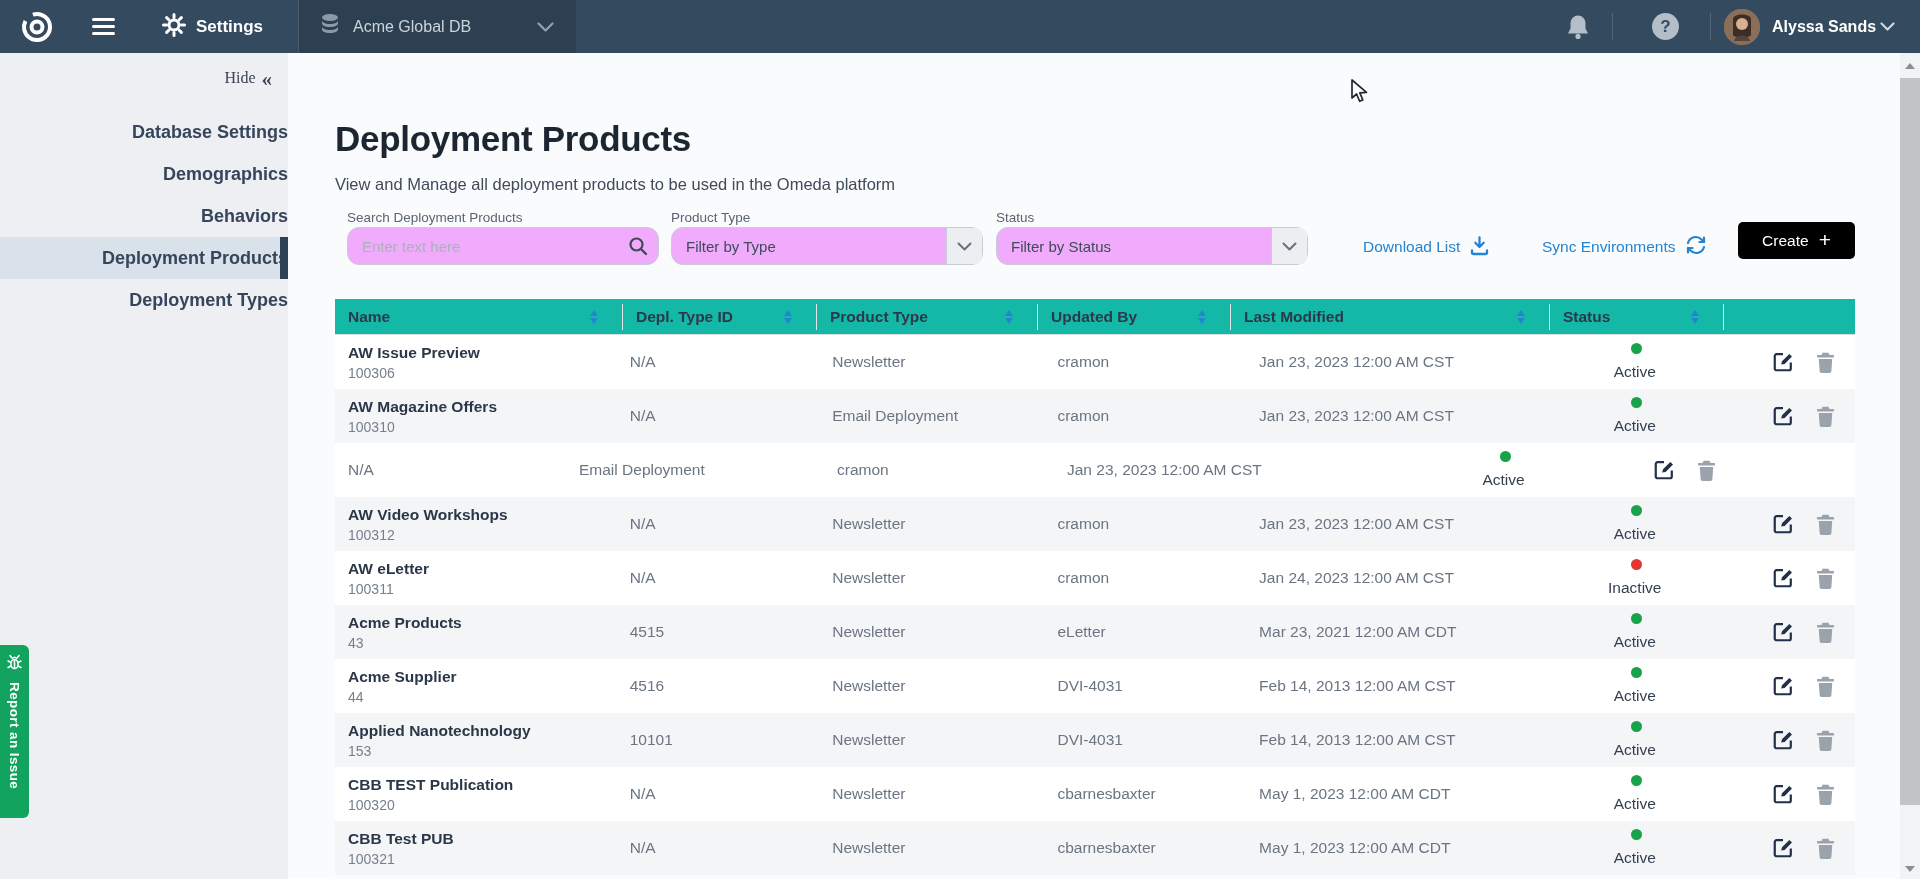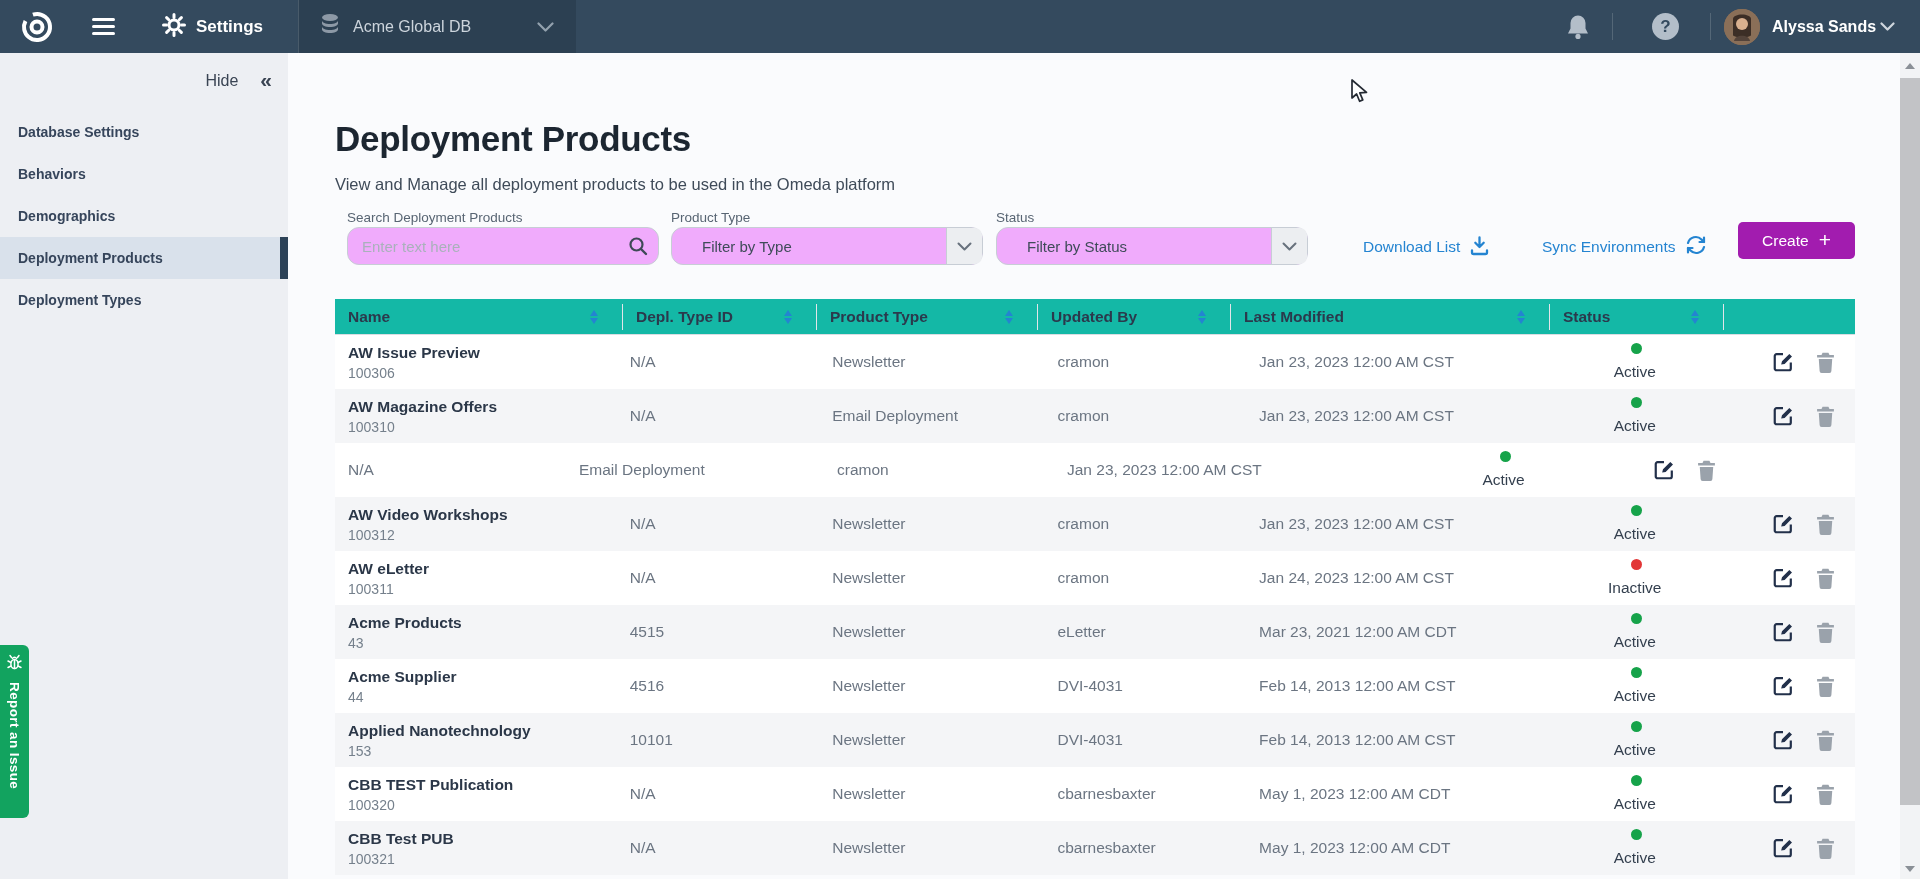--- a/index.html
+++ b/index.html
@@ -24,26 +24,26 @@
   .help { left:1652px; cursor:pointer; }
   .help-circle { width:27px; height:27px; border-radius:50%; background:#b3bec9; color:#344a5e;
                  font-weight:700; font-size:17px; display:flex; align-items:center; justify-content:center; }
   .avatar { left:1724px; cursor:pointer; }
   .avatar-circle { width:36px; height:36px; border-radius:50%; overflow:hidden; background:#8a6f58; }
   .user-name { left:1772px; color:#ffffff; font-size:16px; font-weight:700; cursor:pointer; }
   .user-chevron { left:1880px; cursor:pointer; }
 
   
   .sidebar { position:absolute; left:0; top:53px; width:288px; bottom:0; background:#edeff3; z-index:10; }
-  .hide-row { position:absolute; top:16px; right:16px; display:flex; align-items:flex-end; gap:22px; cursor:pointer; }
+  .hide-row { position:absolute; top:16px; right:16px; display:flex; align-items:flex-start; gap:6px; cursor:pointer;font-family:Liberation Serif, serif; }
   .hide-label { font-size:16px; color:#3a4453; }
   .hide-chevrons { font-size:21px; color:#3a4453; line-height:1; font-weight:700; }
   .side-list { position:absolute; top:58px; left:0; right:0; }
   .side-item { position:relative; height:42px; display:flex; align-items:center; padding-left:18px;
-               font-size:14px; font-weight:700; color:#36455b; cursor:pointer; }
+               font-size:18px; font-weight:700; color:#36455b; cursor:pointer;justify-content:flex-end; }
   .side-item.active { background:#d9e1eb; }
   .side-item.active::after { content:""; position:absolute; right:0; top:0; bottom:0; width:8px; background:#2c4257; }
 
   
   .report-tab { position:absolute; left:0; top:645px; width:29px; height:173px; background:#12a35f;
                 border-radius:0 6px 6px 0; z-index:20; display:flex; flex-direction:column; align-items:center;
                 padding-top:9px; gap:7px; cursor:pointer; }
   .report-text { writing-mode:vertical-rl; color:#ffffff; font-size:13.5px; font-weight:700; letter-spacing:.4px; }
 
   
@@ -51,28 +51,28 @@
   .page-title { position:absolute; left:47px; top:66px; font-size:35px; font-weight:700; color:#1c2631; letter-spacing:-.3px; }
   .page-subtitle { position:absolute; left:47px; top:122px; font-size:16.5px; color:#3f4b59; }
 
   .filter-label { position:absolute; font-size:13.5px; color:#586573; }
   .field { position:absolute; top:174px; width:312px; height:38px; background:#f0abfc;
            border:1px solid #c7cdd5; border-radius:12px; display:flex; align-items:center; }
   .search-field input { border:none; outline:none; background:transparent; flex:1; padding:0 8px 0 14px;
            font-size:15px; font-family:"Liberation Sans", sans-serif; color:#333f4e; }
   .search-field input::placeholder { color:#a9b1bb; }
   .search-icon-wrap { width:40px; display:flex; align-items:center; justify-content:center; cursor:pointer; }
-  .select { cursor:pointer;padding-left:16px; }
+  .select { cursor:pointer; }
   .select .sel-text { flex:1; padding-left:14px; font-size:15px; color:#3f4b59; }
   .sel-chev { width:36px; align-self:stretch; background:#eceef1; border-left:1px solid #c7cdd5;
               border-radius:0 7px 7px 0; display:flex; align-items:center; justify-content:center; }
 
   .link-btn { position:absolute; top:180px; height:28px; display:flex; align-items:center; gap:9px;
               color:#2484d1; font-size:15.5px; cursor:pointer; }
-  .create-btn { position:absolute; left:1450px; top:169px; width:117px; height:37px; background:#a21caf;
+  .create-btn { position:absolute; left:1450px; top:169px; width:117px; height:37px; background:#000000;
                 border:none; border-radius:5px; color:#ffffff; font-size:15.5px; font-weight:500;
                 display:flex; align-items:center; justify-content:center; gap:10px; cursor:pointer;
                 font-family:"Liberation Sans", sans-serif; }
   .create-plus { font-size:21px; font-weight:400; line-height:1; margin-top:-2px; }
 
   
   .table { position:absolute; left:47px; top:246px; width:1520px; background:#ffffff; }
   .thead { display:flex; height:36px; align-items:center; background:#14b8a6; border-bottom:1px solid #d9dde2; }
   .th { display:flex; align-items:center; height:26px; padding-left:13px; font-size:15.5px; font-weight:700;
         color:#2b394c; cursor:pointer; }
@@ -186,25 +186,25 @@
     <div class="hide-row">
       <span class="hide-label">Hide</span>
       <span class="hide-chevrons">«</span>
     </div>
     <div class="side-list" id="side-list">
     <div class="side-item">
       <span class="side-label">Database Settings</span>
     </div>
 
     <div class="side-item">
+      <span class="side-label">Demographics</span>
+    </div>
+
+    <div class="side-item">
       <span class="side-label">Behaviors</span>
-    </div>
-
-    <div class="side-item">
-      <span class="side-label">Demographics</span>
     </div>
 
     <div class="side-item active">
       <span class="side-label">Deployment Products</span>
     </div>
 
     <div class="side-item">
       <span class="side-label">Deployment Types</span>
     </div>
   </div>

